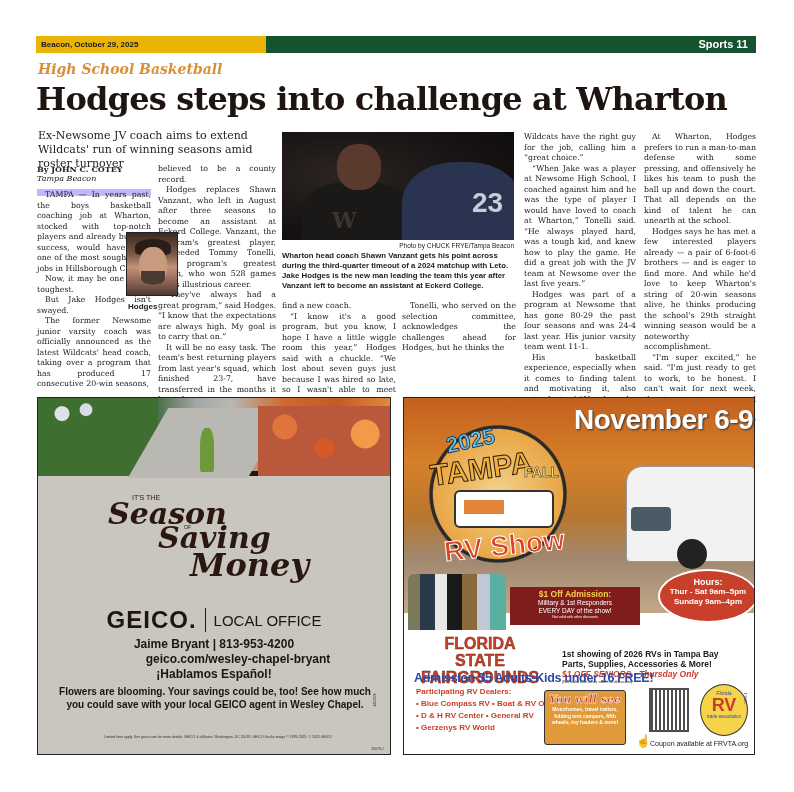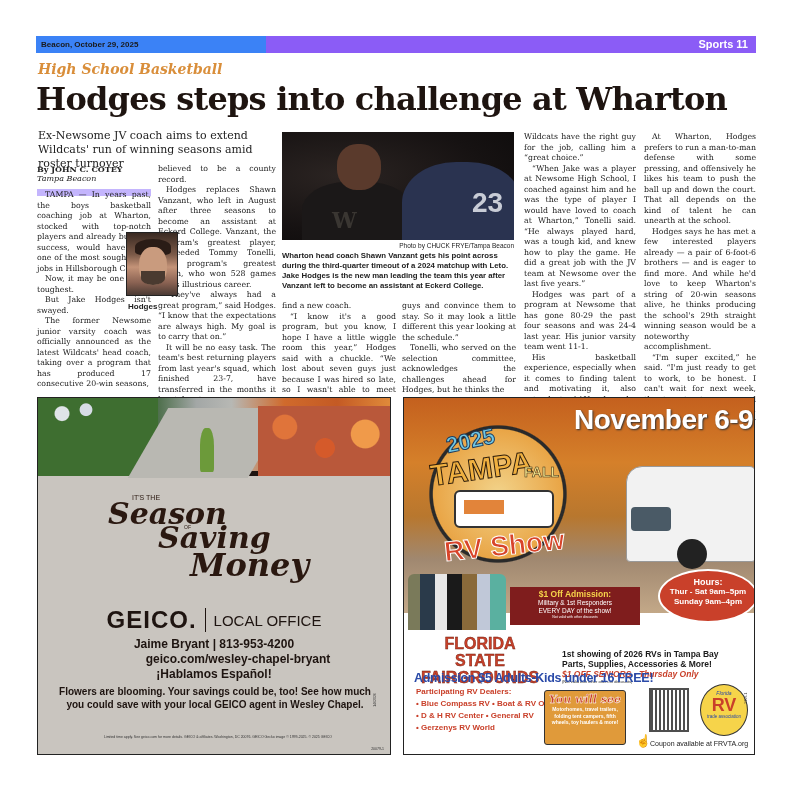--- a/index.html
+++ b/index.html
@@ -1,20 +1,20 @@
 <!DOCTYPE html>
 <html><head>
 <meta charset="utf-8">
 <style>
   * { box-sizing: border-box; margin: 0; padding: 0; }
   body { width: 794px; height: 792px; background: #fff; font-family: "DejaVu Serif", serif; color: #222; overflow: hidden; position: relative; }
 
   .header-bar { position: absolute; left: 36px; top: 36px; width: 720px; height: 17px; display: flex; }
-  .header-left { width: 230px; background: #3b82f6; font-family: "Liberation Sans", sans-serif; font-weight: bold; font-size: 8px; color: #1a1a1a; padding: 4px 0 0 5px; }
-  .header-right { flex: 1; background: #8b5cf6; color: #fff; font-family: "Liberation Sans", sans-serif; font-weight: bold; font-size: 11px; text-align: right; padding: 2px 8px 0 0; }
+  .header-left { width: 230px; background: #eab308; font-family: "Liberation Sans", sans-serif; font-weight: bold; font-size: 8px; color: #1a1a1a; padding: 4px 0 0 5px; }
+  .header-right { flex: 1; background: #14532d; color: #fff; font-family: "Liberation Sans", sans-serif; font-weight: bold; font-size: 11px; text-align: right; padding: 2px 8px 0 0; }
 
   .kicker { position: absolute; left: 38px; top: 61px; font-family: "DejaVu Serif", serif; font-style: italic; font-size: 14px; color: #d98e3a; font-weight: bold; }
   .headline { position: absolute; left: 36px; top: 80px; width: 722px; font-family: "DejaVu Serif", serif; font-weight: bold; font-size: 32px; color: #1e1410; letter-spacing: -0.8px; white-space: nowrap; }
 
   .deck { position: absolute; left: 38px; top: 129px; width: 240px; font-size: 11px; line-height: 14px; color: #222; }
 
   .col { position: absolute; font-size: 7.8px; line-height: 10.5px; text-align: justify; color: #222; }
   .col p { text-indent: 8px; }
   .col p.noindent { text-indent: 0; }
 
@@ -152,21 +152,20 @@
 </div>
 <div class="photo-credit">Photo by CHUCK FRYE/Tampa Beacon</div>
 <div class="photo-caption">Wharton head coach Shawn Vanzant gets his point across during the third-quarter timeout of a 2024 matchup with Leto. Jake Hodges is the new man leading the team this year after Vanzant left to become an assistant at Eckerd College.</div>
 
 <div class="col" style="left:282px; top:301px; width:114px;">
   <p class="noindent">find a new coach.</p>
   <p>“I know it's a good program, but you know, I hope I have a little wiggle room this year,” Hodges said with a chuckle. “We lost about seven guys just because I was hired so late, so I wasn't able to meet those</p>
 </div>
 
 <div class="col" style="left:402px; top:301px; width:114px;">
-  <p class="noindent">guys and convince them to stay. So it may look a little different this year looking at the schedule.”</p>
   <p>Tonelli, who served on the selection committee, acknowledges the challenges ahead for Hodges, but he thinks the</p>
 </div>
 
 <div class="col" style="left:524px; top:132px; width:112px;">
   <p class="noindent">Wildcats have the right guy for the job, calling him a “great choice.”</p>
   <p>“When Jake was a player at Newsome High School, I coached against him and he was the type of player I would have loved to coach at Wharton,” Tonelli said. “He always played hard, was a tough kid, and knew how to play the game. He did a great job with the JV team at Newsome over the last five years.”</p>
   <p>Hodges was part of a program at Newsome that has gone 80-29 the past four seasons and was 24-4 last year. His junior varsity team went 11-1.</p>
   <p>His basketball experience, especially when it comes to finding talent and motivating it, also extends to AAU, where he runs the Lithia Select program.</p>
 </div>
 

